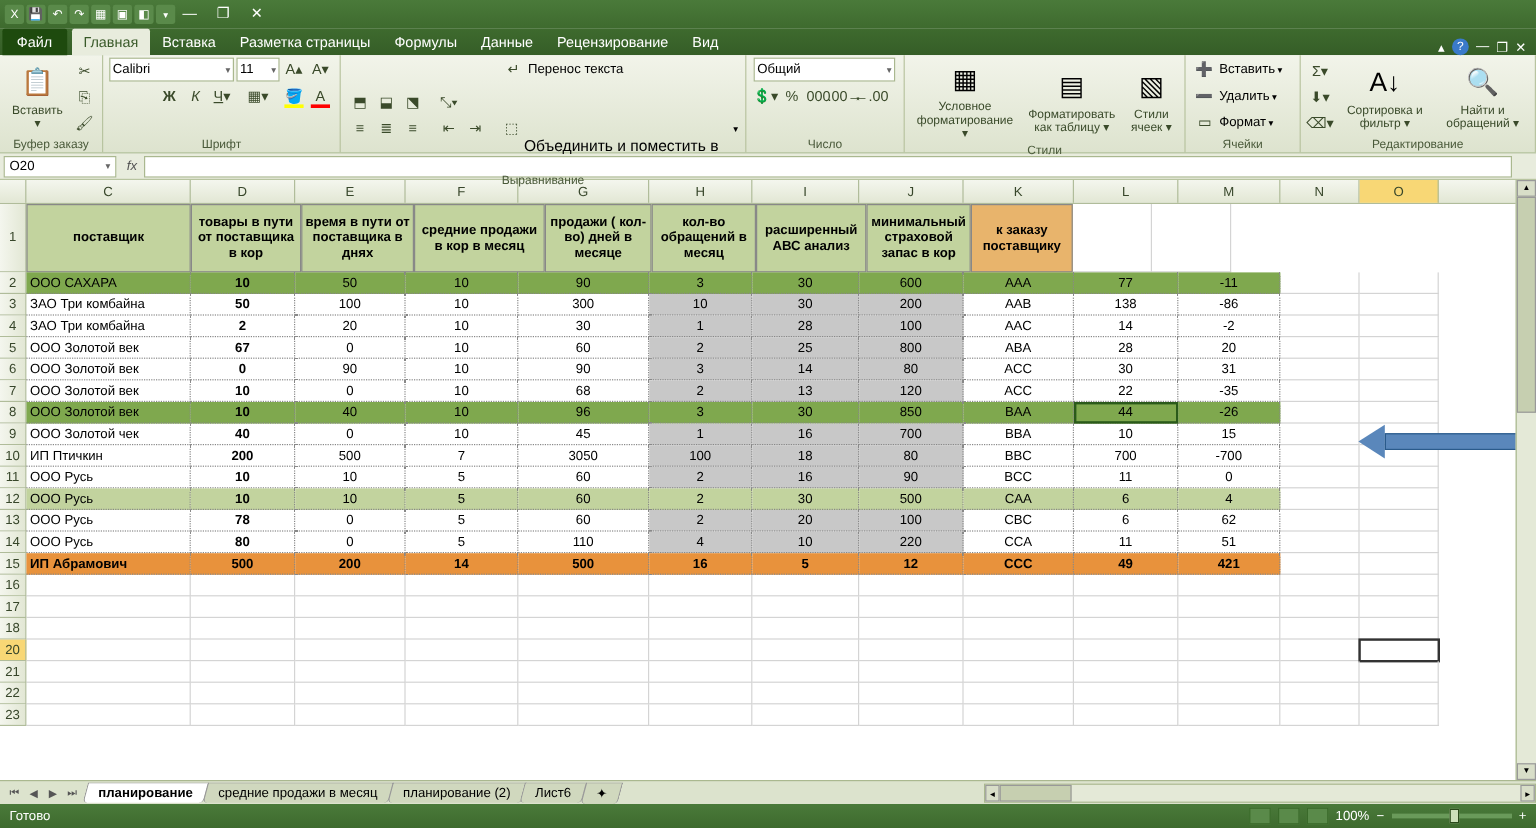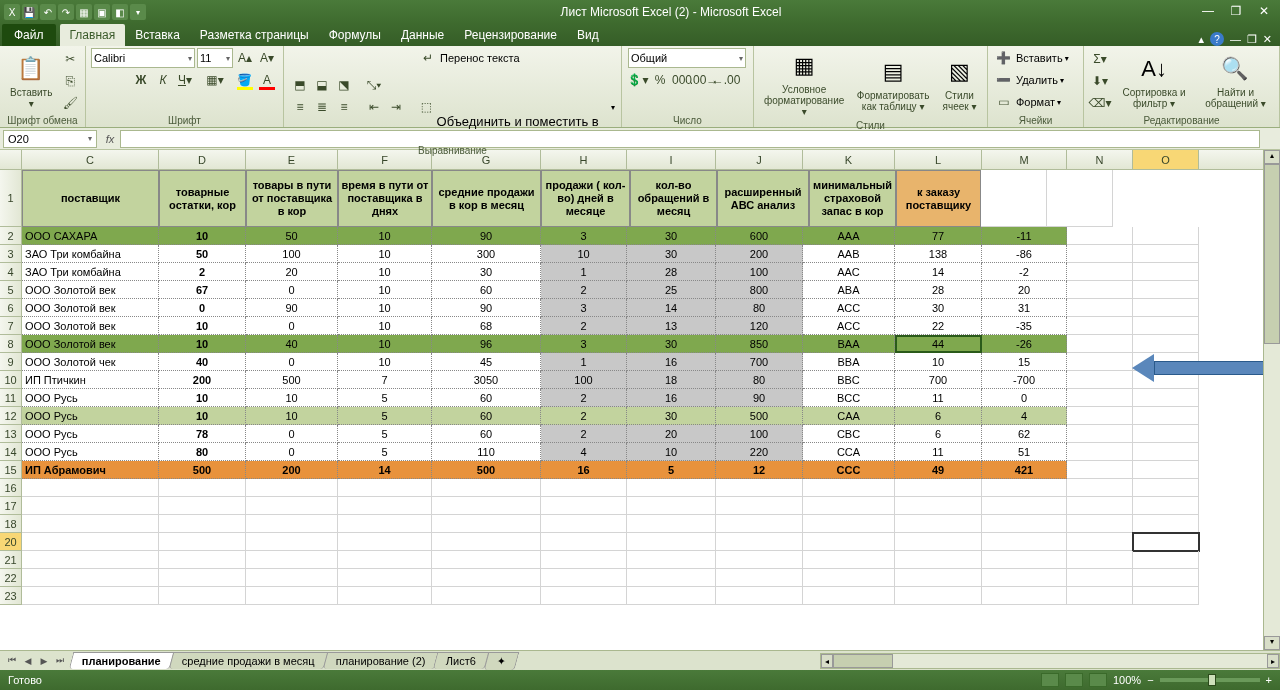--- a/index.html
+++ b/index.html
@@ -105,21 +105,20 @@
   <div class="qat">
     <div class="qat-icon">X</div>
     <div class="qat-icon">💾</div>
     <div class="qat-icon">↶</div>
     <div class="qat-icon">↷</div>
     <div class="qat-icon">▦</div>
     <div class="qat-icon">▣</div>
     <div class="qat-icon">◧</div>
     <div class="qat-icon" style="font-size:8px;">▾</div>
   </div>
-  <div class="title-text">Лист Microsoft Excel (2)  -  Microsoft Excel</div>
   <div class="win-controls">
     <div class="win-btn">—</div>
     <div class="win-btn">❐</div>
     <div class="win-btn">✕</div>
   </div>
 </div>
 
 <div class="tabstrip">
   <div class="file-tab">Файл</div>
   <div id="tabs-host" style="display: flex;">
@@ -146,21 +145,21 @@
       <div class="big-btn">
         <div class="ico">📋</div>
         <div class="lbl"><span>Вставить</span><br>▾</div>
       </div>
       <div class="row-stack">
         <div class="small-btn">✂</div>
         <div class="small-btn">⎘</div>
         <div class="small-btn">🖌</div>
       </div>
     </div>
-    <div class="group-label">Шрифт обмена</div>
+    <div class="group-label">Буфер заказу</div>
   </div>
 
   <div class="group" style="width:198px;">
     <div class="group-body row-stack" style="align-items:flex-end;">
       <div class="row">
         <div class="combo" style="width:104px;">
             <span>Calibri</span>
             <span class="arr">▾</span>
           </div>
         <div class="combo" style="width:36px;">
@@ -327,21 +326,20 @@
 </div>
 
 <div class="grid" id="grid">
   <div class="arrow-callout">
     <div class="arrow-head"></div>
     <div class="arrow-body"></div>
   </div>
 <div class="gridrow hdr">
       <div class="rowhdr">1</div>
       <div class="thdr" style="width: 137px;">поставщик</div>
-      <div class="thdr" style="width: 87px;">товарные остатки, кор</div>
       <div class="thdr" style="width: 92px;">товары в пути от поставщика в кор</div>
       <div class="thdr" style="width: 94px;">время в пути от поставщика в днях</div>
       <div class="thdr" style="width: 109px;">средние продажи в кор в месяц</div>
       <div class="thdr" style="width: 89px;">продажи  ( кол-во) дней в месяце</div>
       <div class="thdr" style="width: 87px;">кол-во обращений в месяц</div>
       <div class="thdr" style="width: 92px;">расширенный АВС анализ</div>
       <div class="thdr" style="width: 87px;">минимальный страховой запас в  кор</div>
       <div class="thdr last" style="width: 85px;">к заказу поставщику</div>
       <div class="cell" style="width: 66px;"></div>
       <div class="cell" style="width: 66px;"></div>

